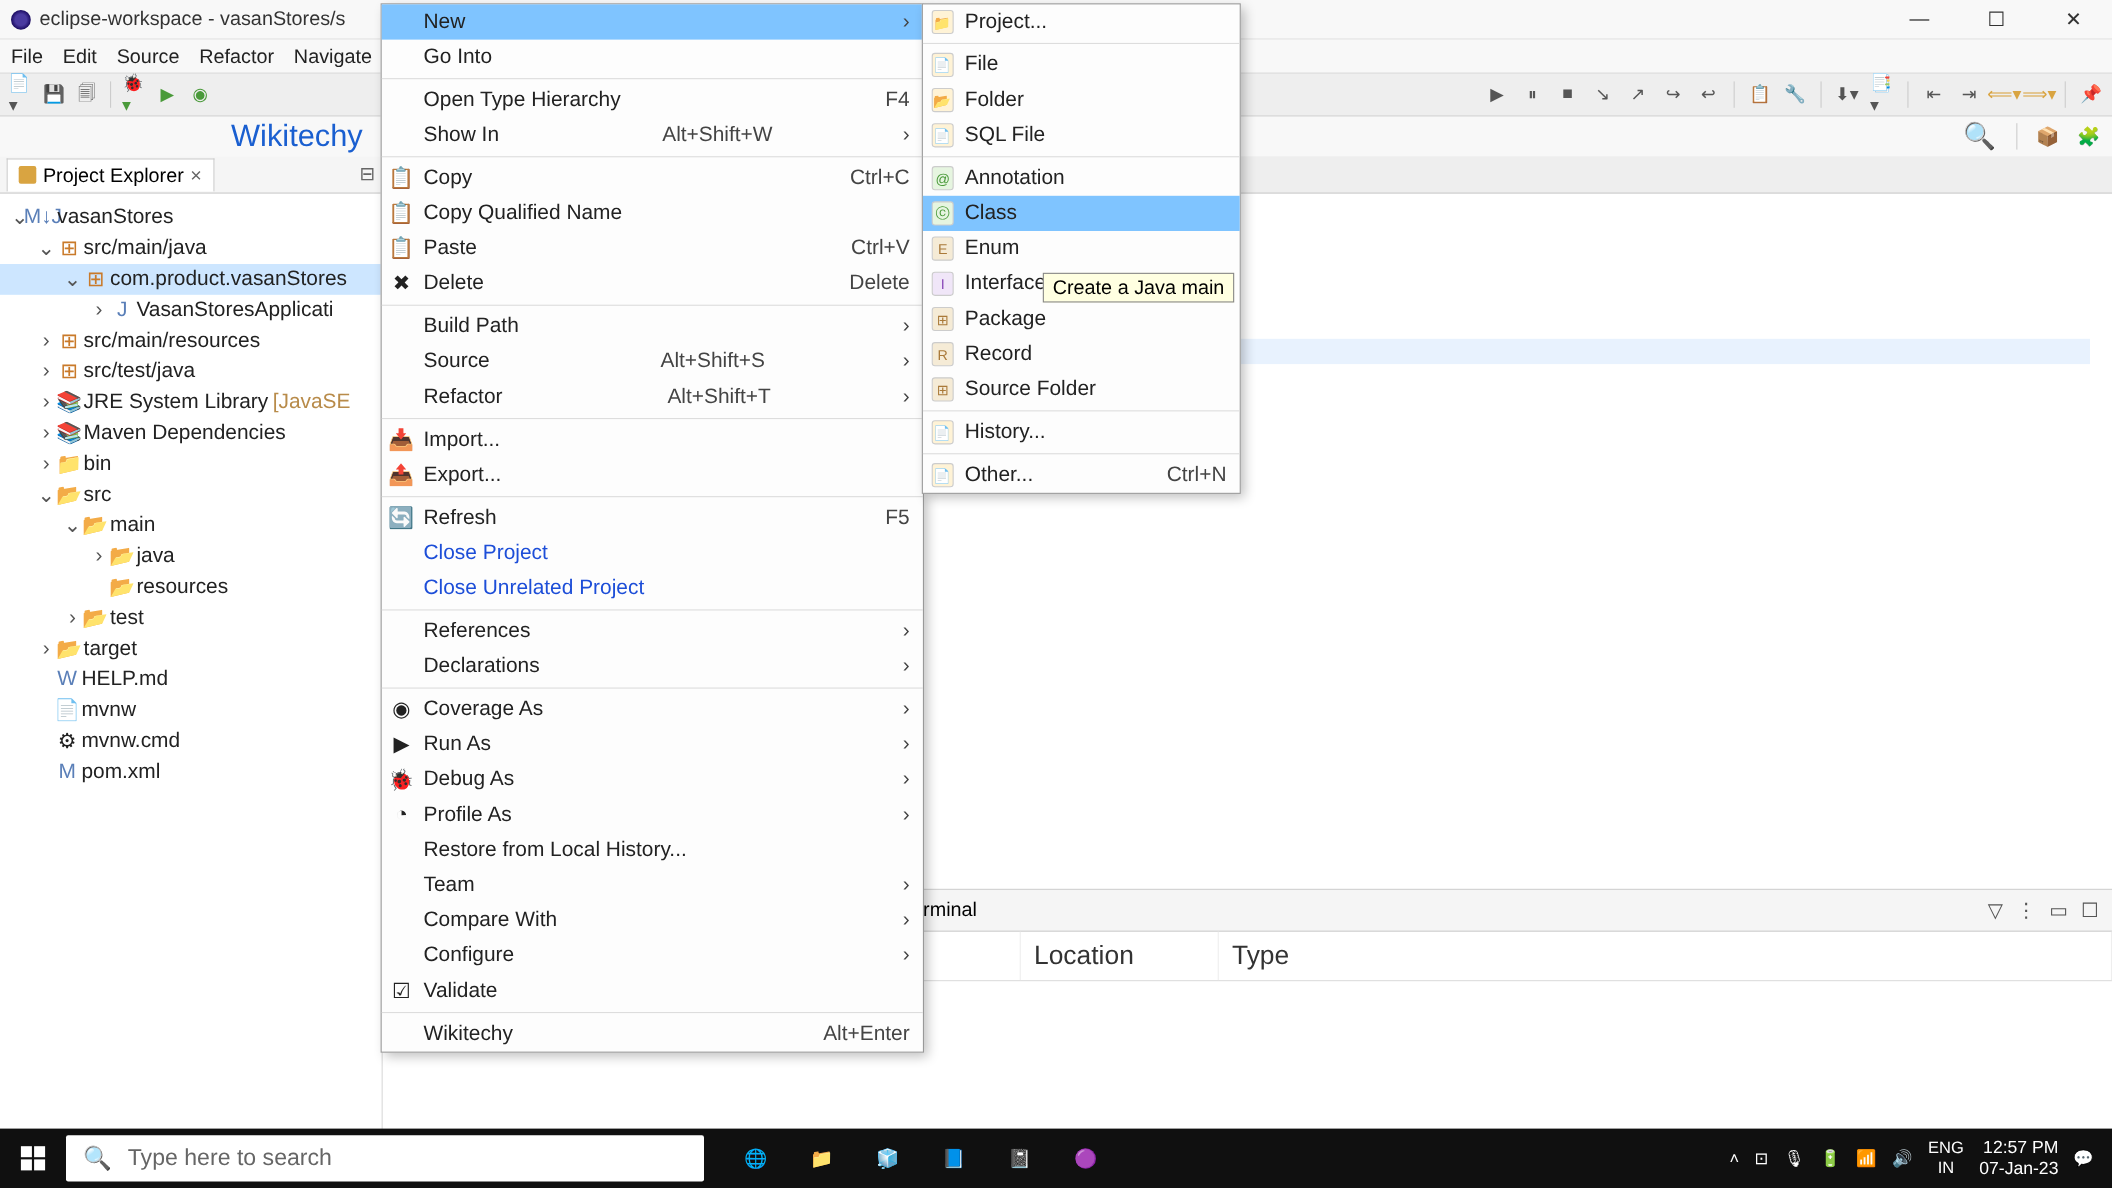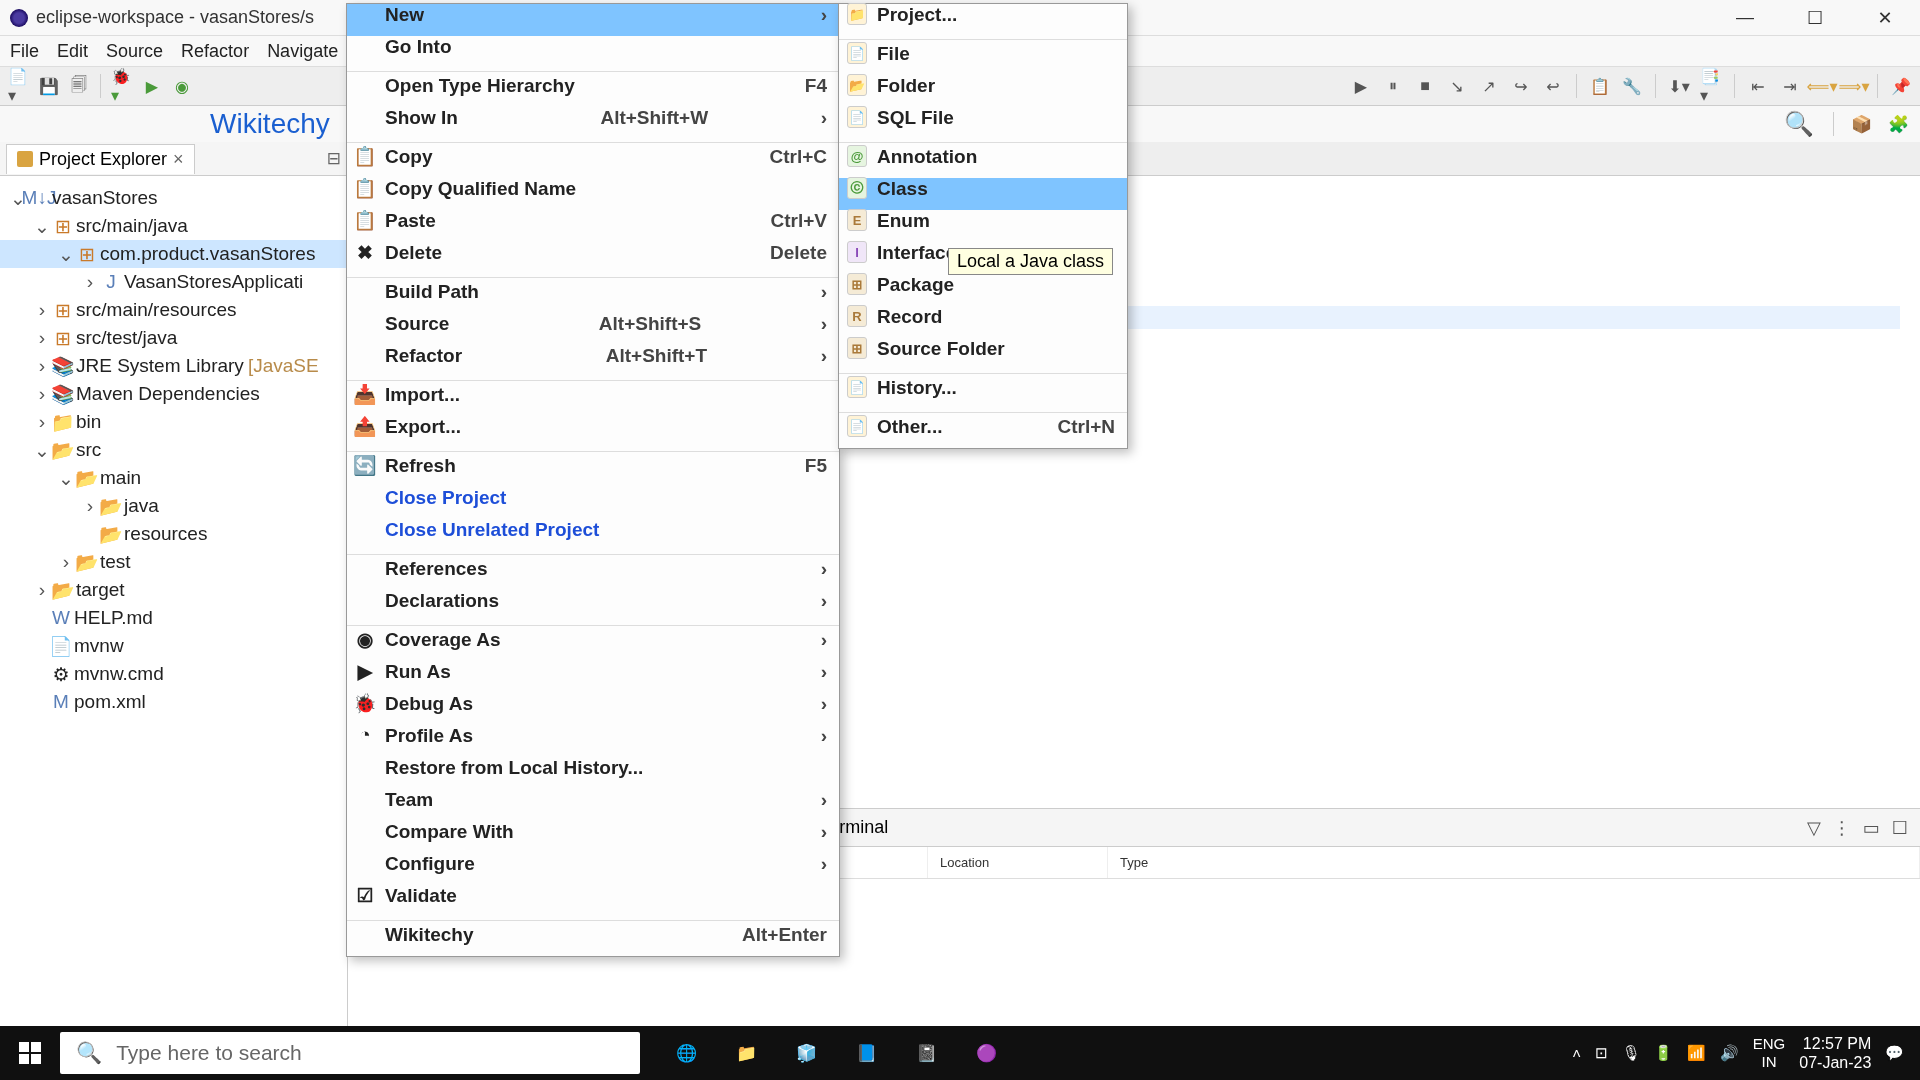--- a/index.html
+++ b/index.html
@@ -45,29 +45,29 @@
 .kw{ color:#7f0055; font-weight: bold;}
 .highlight-line{ background:#e8f2fe; display:block; width:100%;}
 
 .bottom-panel { height: 236px; border-top: 1px solid #ccc; background:#fff; display:flex; flex-direction:column;}
 .bp-tabs { height: 38px; display:flex; align-items:center; gap:20px; padding: 0 12px; border-bottom:1px solid #ccc; background:#f5f5f5; font-size:18px;}
 .bp-tab { display:flex; align-items:center; gap:6px;}
 .bp-ico { width:18px; height:18px; }
 .bp-tools{ margin-left:auto; display:flex; gap:12px; color:#555;}
 .bp-table{ flex:1; }
 .bp-thead{ display:flex; border-bottom:1px solid #ddd;}
-.bp-th{ padding: 8px 12px; font-size:13px; color:#333; border-right:1px solid #eee;}
+.bp-th{ padding: 8px 12px; font-size:24px; color:#333; border-right:1px solid #eee;}
 
 .statusbar { height:32px; border-top:1px solid #ccc; background:#f5f5f5; display:flex; align-items:center; padding: 0 10px; font-size:18px; gap:8px;}
 .sb-icon{ width:16px;height:16px; background:#c97a2a; display:inline-block;}
 .bulb{ margin-left:auto; color:#e6b800; font-size:18px;}
 
 
 .ctx { position:absolute; background:#fdfdfd; border:1px solid #999; box-shadow: 4px 4px 10px rgba(0,0,0,0.25); z-index:100; }
-.ctx-row { display:flex; align-items:flex-start; height: 32px; padding: 0 12px 0 38px; font-size:19px; color:#222; position:relative; gap: 12px; font-weight: bold;}
+.ctx-row { display:flex; align-items:center; height: 32px; padding: 0 12px 0 38px; font-size:19px; color:#222; position:relative; gap: 12px;}
 .ctx-row .ico-s{ position:absolute; left:8px; width:20px; height:20px; display:flex; align-items:center; justify-content:center;}
 .ctx-row .shortcut{ margin-left:auto; color:#444; padding-left: 30px;}
 .ctx-row .arrow{ margin-left:auto; color:#444;}
 .ctx-row.hl{ background:#7fc4ff;}
 .ctx-row.disabled{ color:#1d4ed8;}
 .ctx-sep{ height:1px; background:#ddd; margin: 3px 0;}
 
 .submenu-ico{ width:22px; height:22px; display:flex; align-items:center; justify-content:center; border:1px solid #ccc; border-radius:3px; font-size:13px;}
 .sm-file{ background:#fff3d6; color:#c9922a;}
 .sm-green{ background:#e6f5e0; color:#4a9a3a;}
@@ -522,21 +522,21 @@
     <div class="ctx-sep"></div>
     <div class="ctx-row">
       <span class="ico-s">
         <span class="submenu-ico sm-file">📄</span>
       </span>
       <span>Other...</span>
       <span class="shortcut">Ctrl+N</span>
     </div>
   </div>
 
-<div class="tooltip" style="left:948px; top:248px;">Local a Java class</div>
+<div class="tooltip" style="left:948px; top:248px;">Create a Java main</div>
 
 <div class="taskbar">
   <div class="tb-start">
       <div class="win-logo">
         <div></div>
         <div></div>
         <div></div>
         <div></div>
       </div>
     </div>

